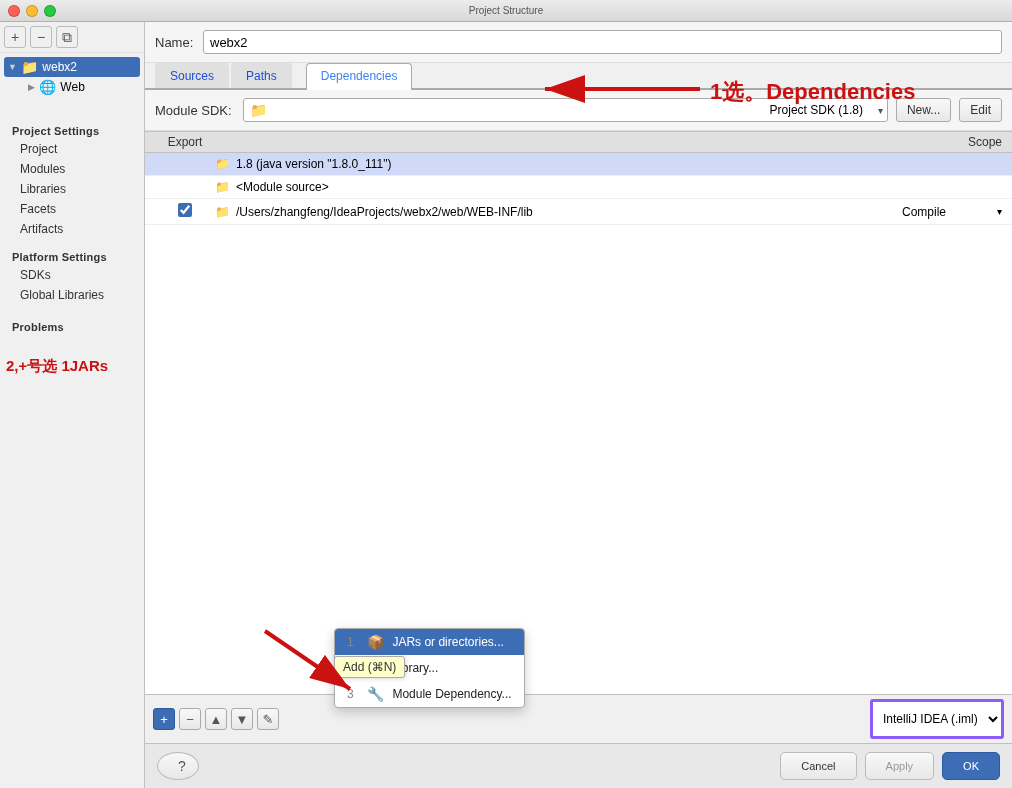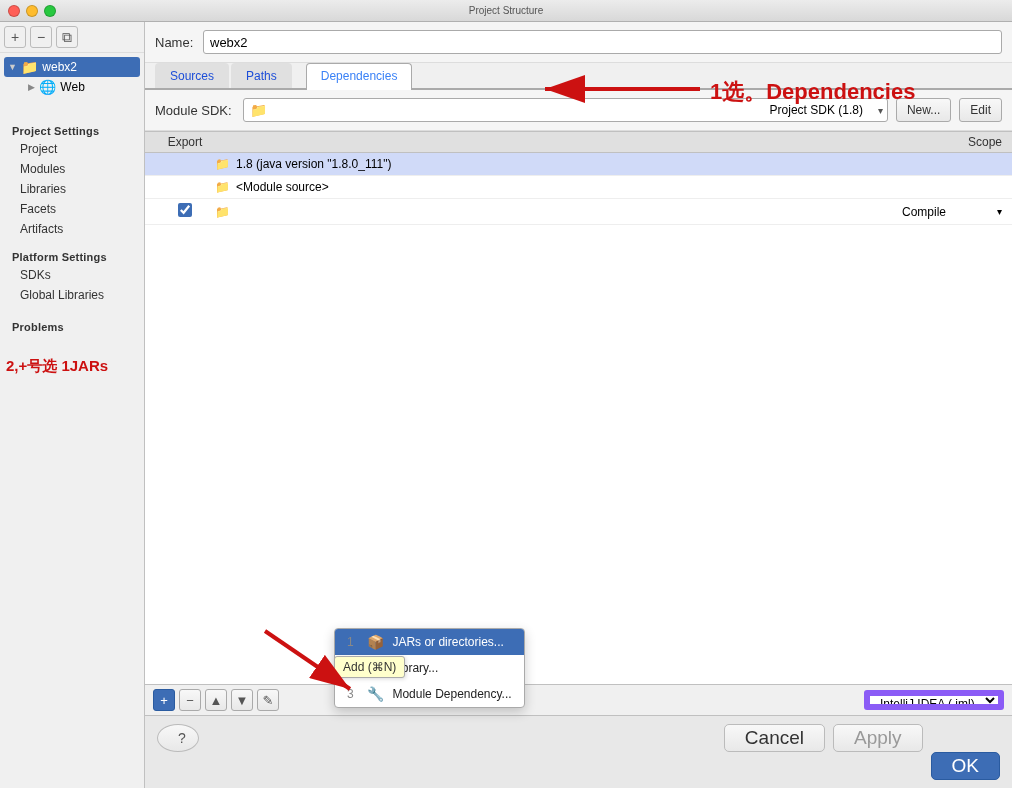--- a/index.html
+++ b/index.html
@@ -264,22 +264,22 @@
       align-items: center;
       justify-content: center;
       cursor: pointer;
       font-size: 13px;
       color: #555;
       position: relative;
     }
     .small-btn.active { background: #3d6db5; color: white; border-color: #2a5ba0; }
 
     .sdk-right-select {
-      height: 20px;
-      border: 6px solid #8b5cf6;
+      height: 40px;
+      border: 3px solid #8b5cf6;
       border-radius: 3px;
       padding: 0 6px;
       font-size: 12px;
       background: white;
       margin-left: auto;
     }
 
     
     .dropdown-menu {
       position: absolute;
@@ -329,38 +329,37 @@
       justify-content: flex-end;
       padding: 8px 12px;
       gap: 8px;
       background: #e8e8e8;
       border-top: 1px solid #c0c0c0;
     }
     .action-btn {
       height: 28px;
       padding: 0 20px;
       border-radius: 5px;
-      font-size: 19px;
+      font-size: 11px;
       cursor: pointer;
       border: 1px solid #bbb;
     }
     .btn-cancel {
       background: linear-gradient(to bottom, #f8f8f8, #e8e8e8);
       color: #333;
     }
     .btn-apply {
       background: linear-gradient(to bottom, #f8f8f8, #e8e8e8);
       color: #999;
       cursor: default;
     }
     .btn-ok {
       background: #3d6db5;
       color: white;
       border-color: #2a5ba0;
-      margin-top: 28px;
     }
     .btn-help {
       height: 28px;
       width: 28px;
       border-radius: 50%;
       border: 1px solid #bbb;
       background: linear-gradient(to bottom, #f8f8f8, #e8e8e8);
       font-size: 14px;
       color: #555;
       cursor: pointer;
@@ -553,20 +552,21 @@
           </div>
           <div class="scope-cell"></div>
         </div>
 
         <div class="dep-row">
           <div class="export-cell">
             <input type="checkbox" class="dep-checkbox" checked="" style="">
           </div>
           <div class="name-cell">
             <span class="folder-sm">📁</span>
+            <span>/Users/zhangfeng/IdeaProjects/webx2/web/WEB-INF/lib</span>
           </div>
           <div class="scope-cell">
             <span>Compile</span>
             <span style="cursor:pointer;font-size:10px;">▾</span>
           </div>
         </div>
       </div>
 
       <div class="bottom-toolbar">
         <div class="small-btn active">

